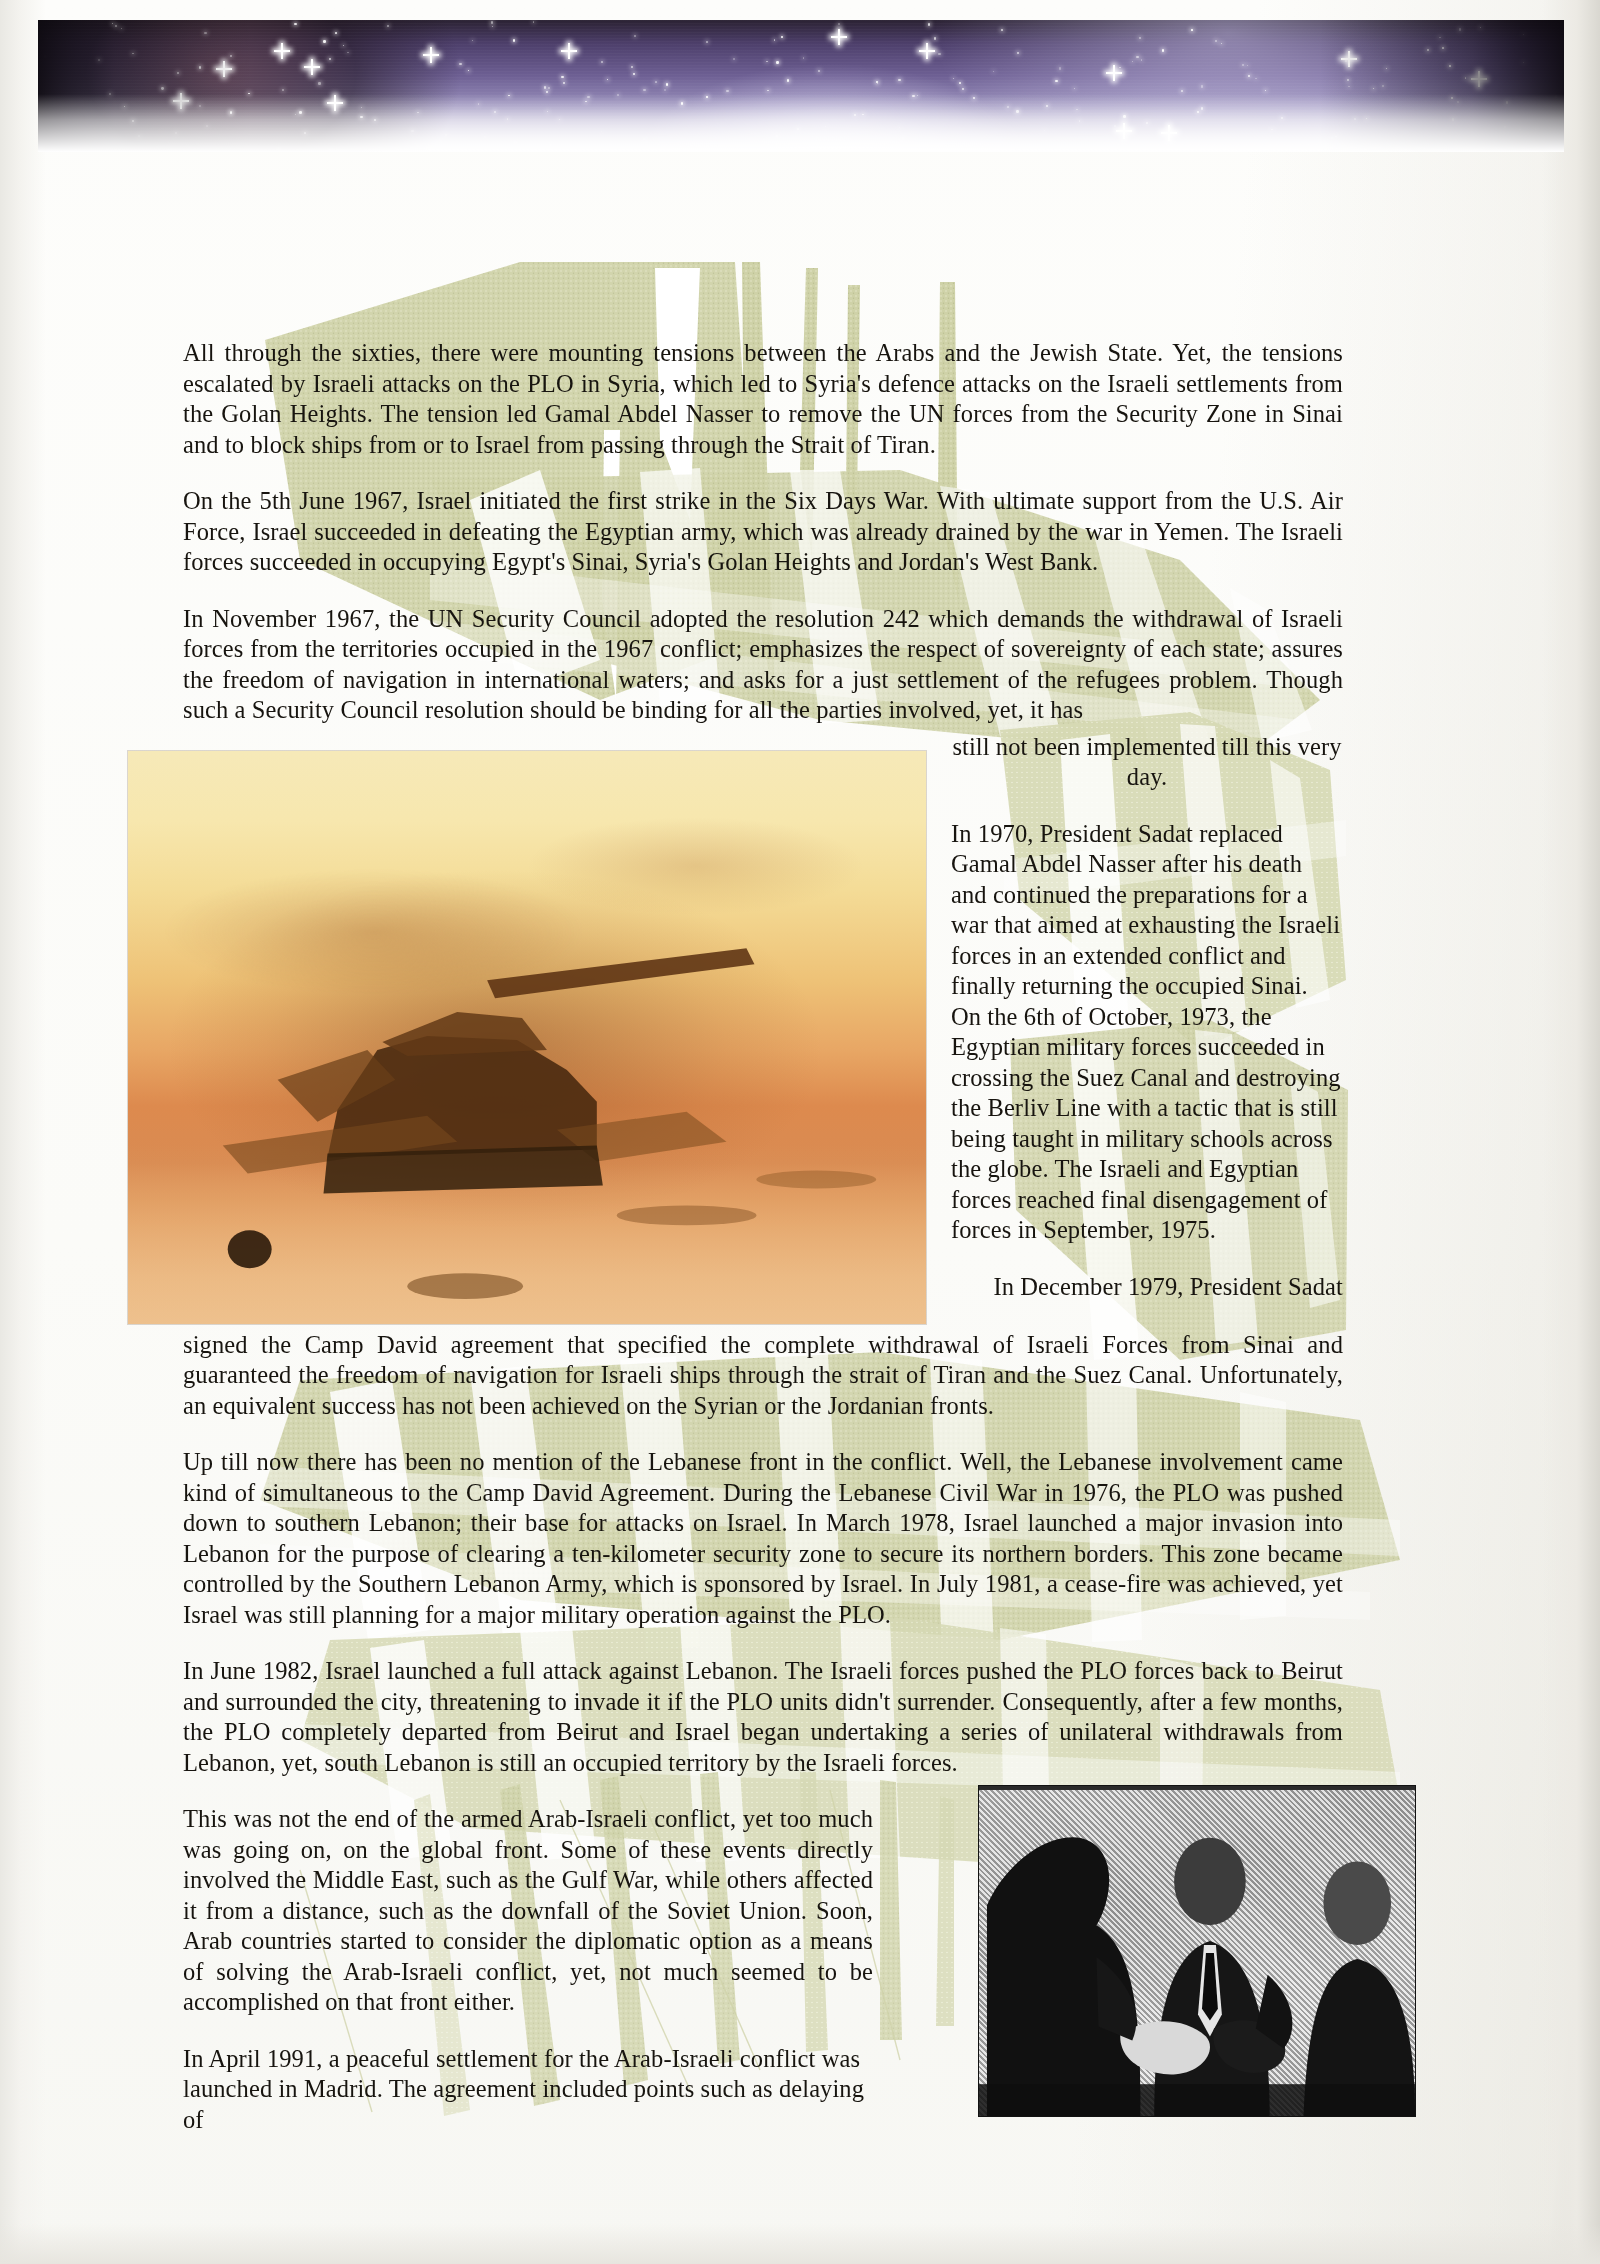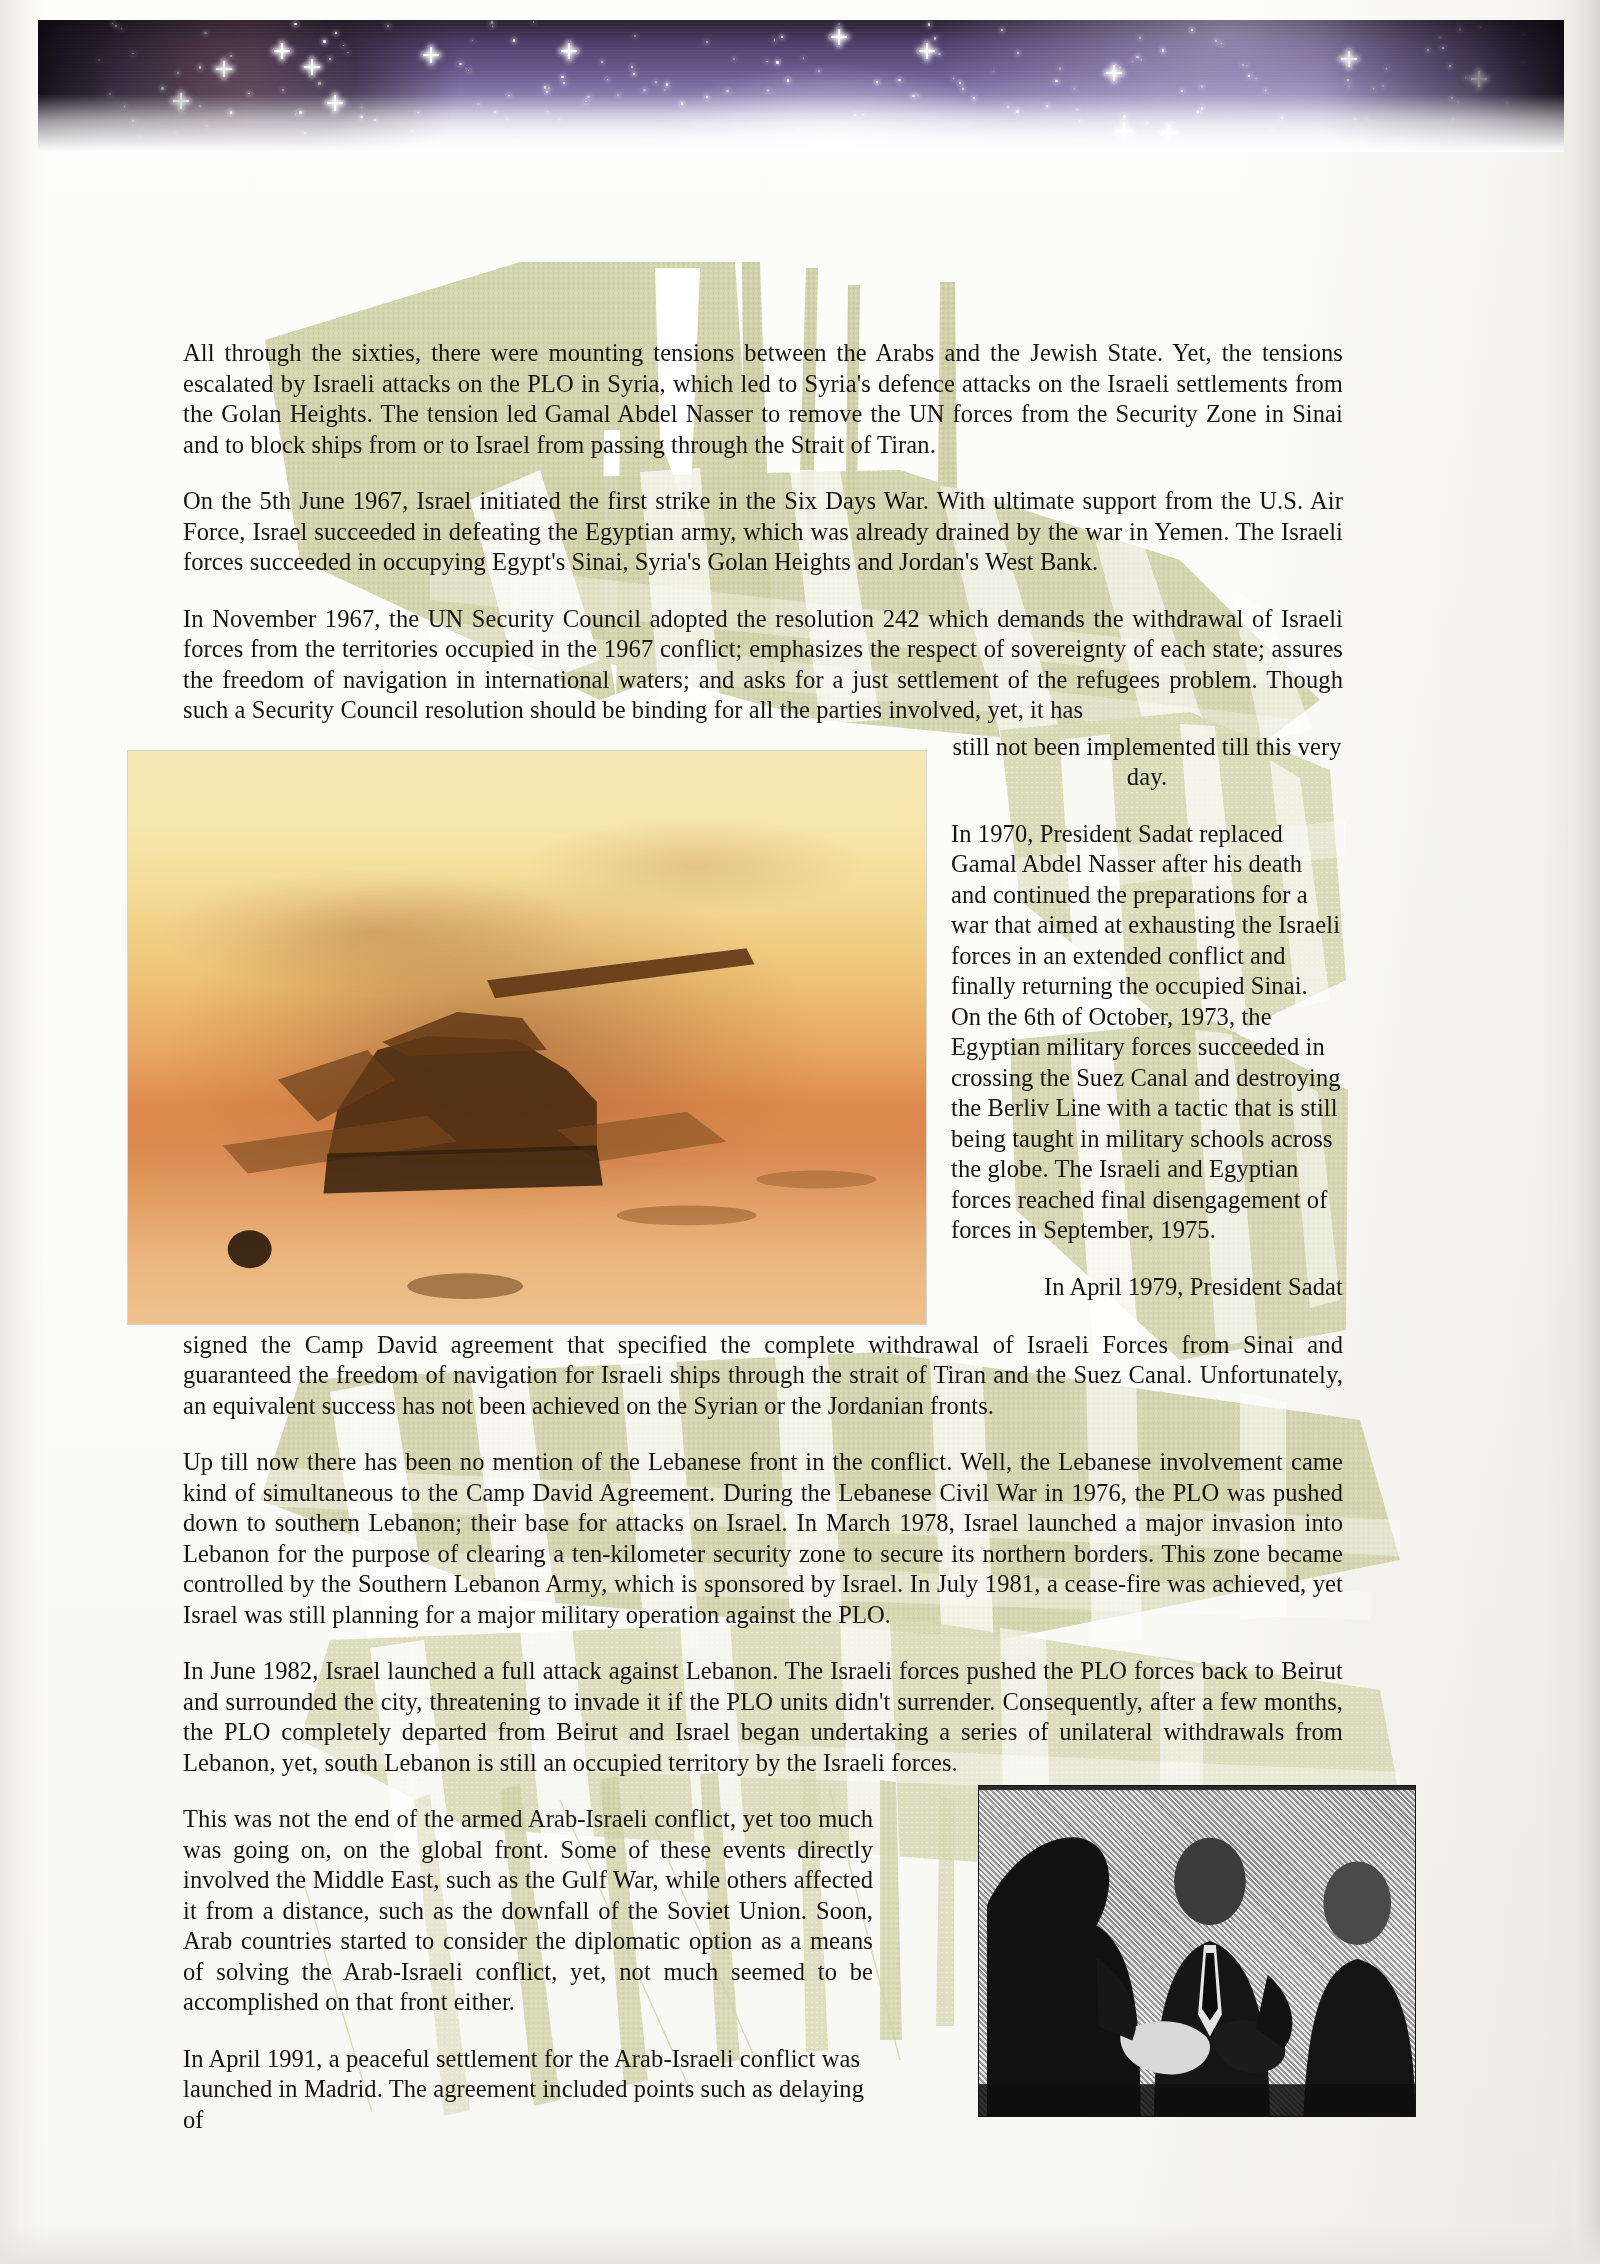--- a/index.html
+++ b/index.html
@@ -521,21 +521,21 @@
     <div id="tank-wrap">
 
       <p class="body" style="margin-bottom:6px;">In November 1967, the UN Security Council adopted the resolution 242 which demands the withdrawal of Israeli forces from the territories occupied in the 1967 conflict; emphasizes the respect of sovereignty of each state; assures the freedom of navigation in international waters; and asks for a just settlement of the refugees problem. Though such a Security Council resolution should be binding for all the parties involved, yet, it has</p>
 
       <div style="float:left; width:800px; height:598px; margin-left:-56px; margin-right:24px;"></div>
 
       <p class="body" style="margin-bottom:26px; text-align:center;">still not been implemented till this very day.</p>
 
       <p class="body" style="text-align:left; margin-bottom:26px;">In 1970, President Sadat replaced Gamal Abdel Nasser after his death and continued the preparations for a war that aimed at exhausting the Israeli forces in an extended conflict and finally returning the occupied Sinai. On the 6th of October, 1973, the Egyptian military forces succeeded in crossing the Suez Canal and destroying the Berliv Line with a tactic that is still being taught in military schools across the globe. The Israeli and Egyptian forces reached final disengagement of forces in September, 1975.</p>
 
-      <p class="body" style="text-align:right; margin-bottom:0;">In April 1979, President Sadat</p>
+      <p class="body" style="text-align:right; margin-bottom:0;">In December 1979, President Sadat</p>
 
       <div style="clear:both;"></div>
     </div>
 
     <p class="body" style="margin-top:0;">signed the Camp David agreement that specified the complete withdrawal of Israeli Forces from Sinai and guaranteed the freedom of navigation for Israeli ships through the strait of Tiran and the Suez Canal. Unfortunately, an equivalent success has not been achieved on the Syrian or the Jordanian fronts.</p>
 
     <p class="body">Up till now there has been no mention of the Lebanese front in the conflict. Well, the Lebanese involvement came kind of simultaneous to the Camp David Agreement. During the Lebanese Civil War in 1976, the PLO was pushed down to southern Lebanon; their base for attacks on Israel. In March 1978, Israel launched a major invasion into Lebanon for the purpose of clearing a ten-kilometer security zone to secure its northern borders. This zone became controlled by the Southern Lebanon Army, which is sponsored by Israel. In July 1981, a cease-fire was achieved, yet Israel was still planning for a major military operation against the PLO.</p>
 
     <p class="body">In June 1982, Israel launched a full attack against Lebanon. The Israeli forces pushed the PLO forces back to Beirut and surrounded the city, threatening to invade it if the PLO units didn't surrender. Consequently, after a few months, the PLO completely departed from Beirut and Israel began undertaking a series of unilateral withdrawals from Lebanon, yet, south Lebanon is still an occupied territory by the Israeli forces.</p>
 

